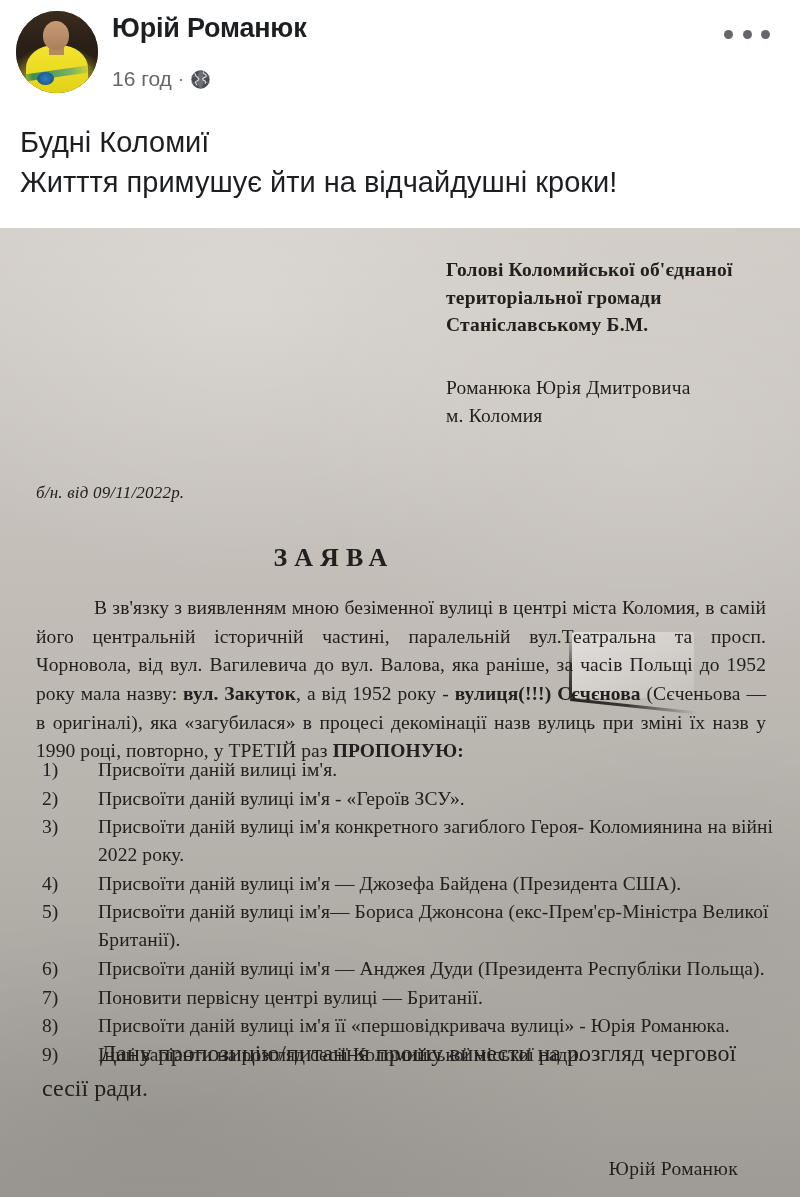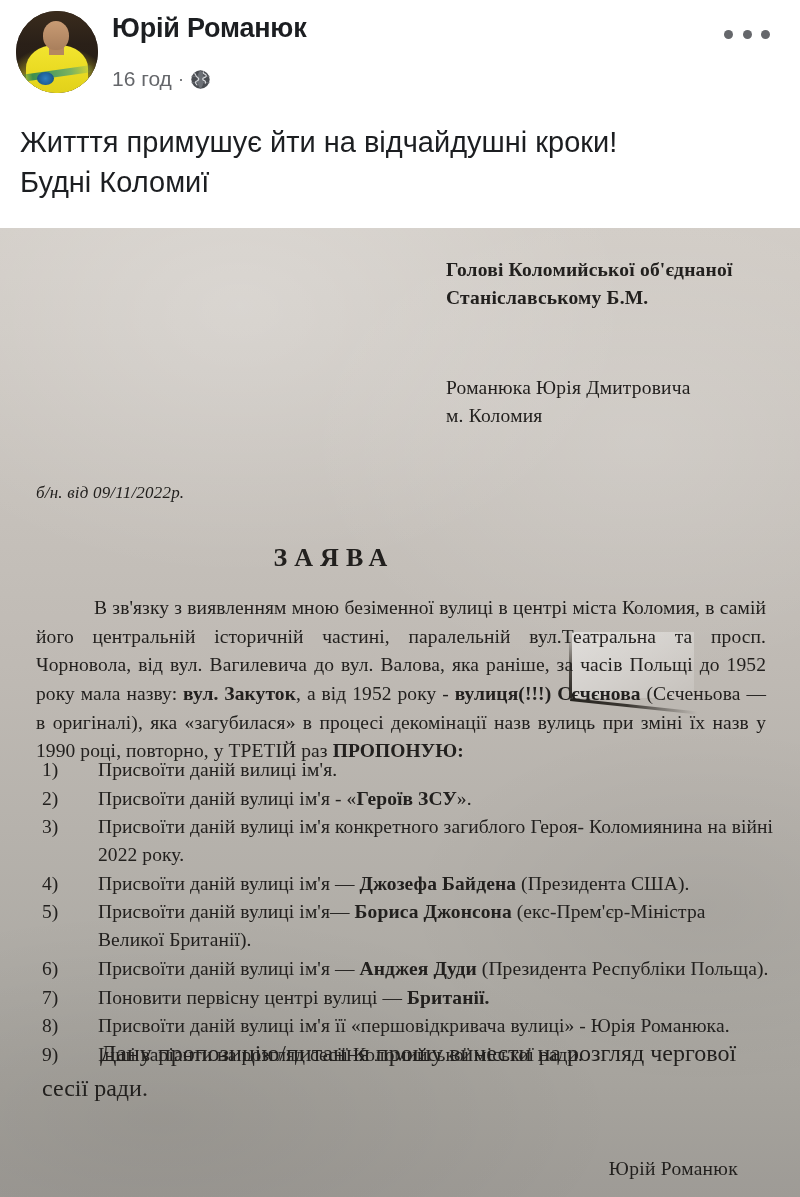--- a/index.html
+++ b/index.html
@@ -261,21 +261,21 @@
   .doc-list .li {
     display: flex;
     align-items: flex-start;
     margin-bottom: 1px;
   }
   .doc-list .num {
     flex: 0 0 62px;
     padding-left: 6px;
   }
   .doc-list .txt { flex: 1 1 auto; }
-  .doc-list b { font-weight: bold; }
+  .doc-list b { font-weight: normal; }
 
   .doc-closing {
     position: absolute;
     left: 42px; top: 808px;
     width: 730px;
     font-size: 24px;
     line-height: 1.45;
     text-indent: 58px;
   }
 
@@ -321,32 +321,33 @@
     </div>
   </div>
 
   <div class="more-button">
     <span></span>
     <span></span>
     <span></span>
   </div>
 
   <div class="post-text">
+    <div class="line">Будні Коломиї</div>
     <div class="line">Житття примушує йти на відчайдушні кроки!</div>
-    <div class="line">Будні Коломиї</div>
   </div>
 </div>
 
 <div class="doc-photo">
   <div class="paper-grain"></div>
 
   <div class="doc-inner">
 
     <div class="addressee">
       <div>Голові Коломийської об'єднаної</div>
+      <div>територіальної громади</div>
       <div>Станіславському Б.М.</div>
     </div>
 
     <div class="applicant">
       <div>Романюка Юрія Дмитровича</div>
       <div>м. Коломия</div>
     </div>
 
     <div class="paper-flap"></div>
 

